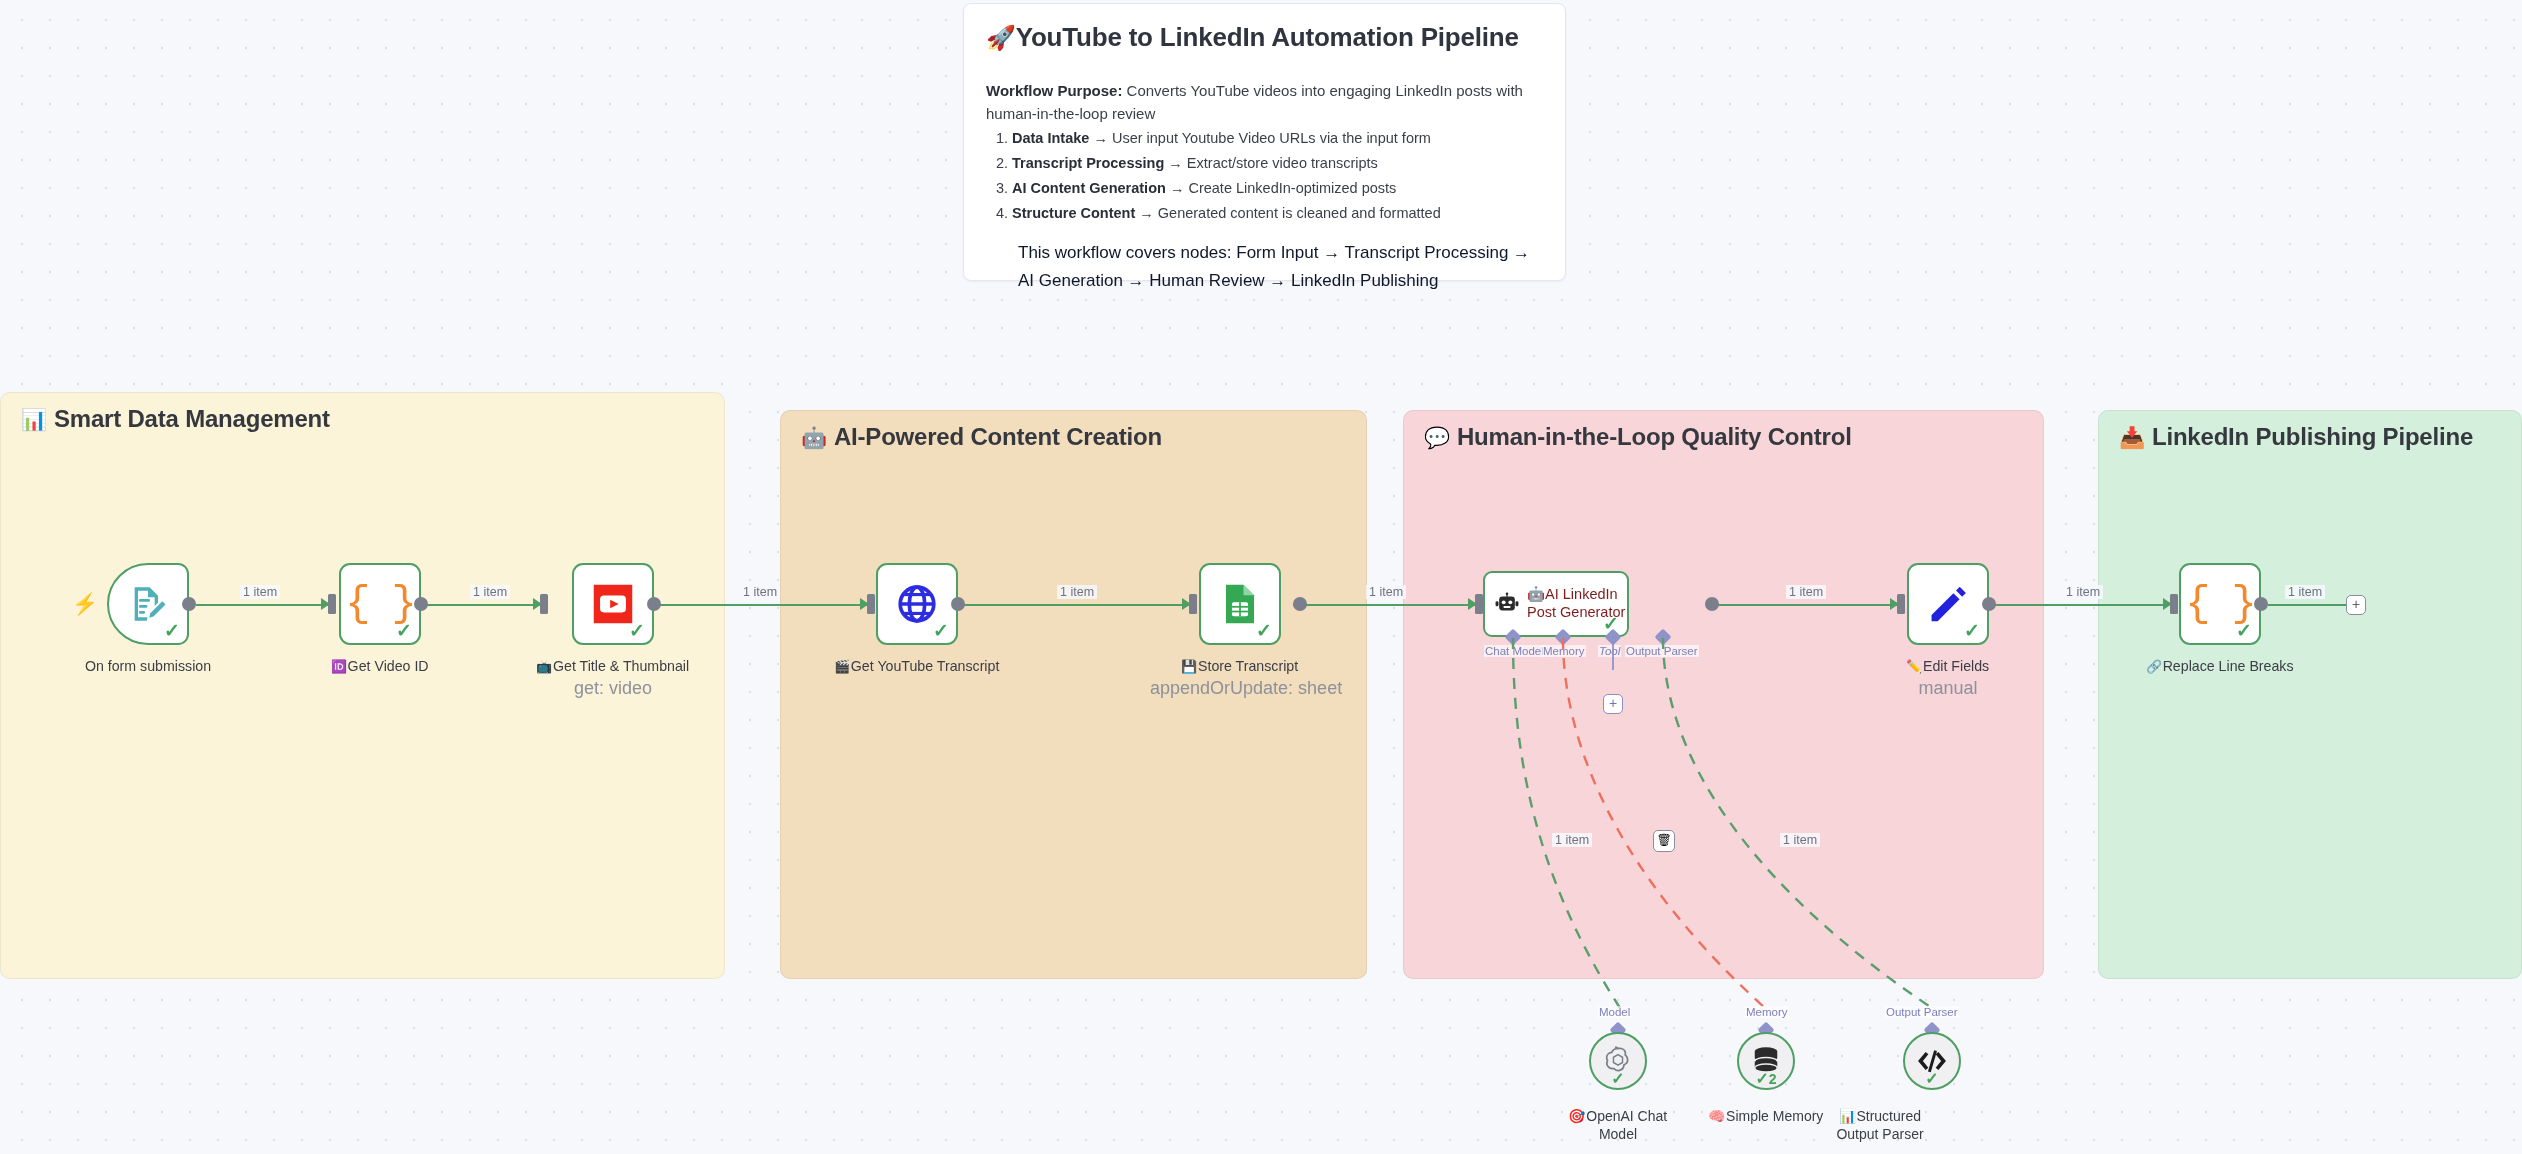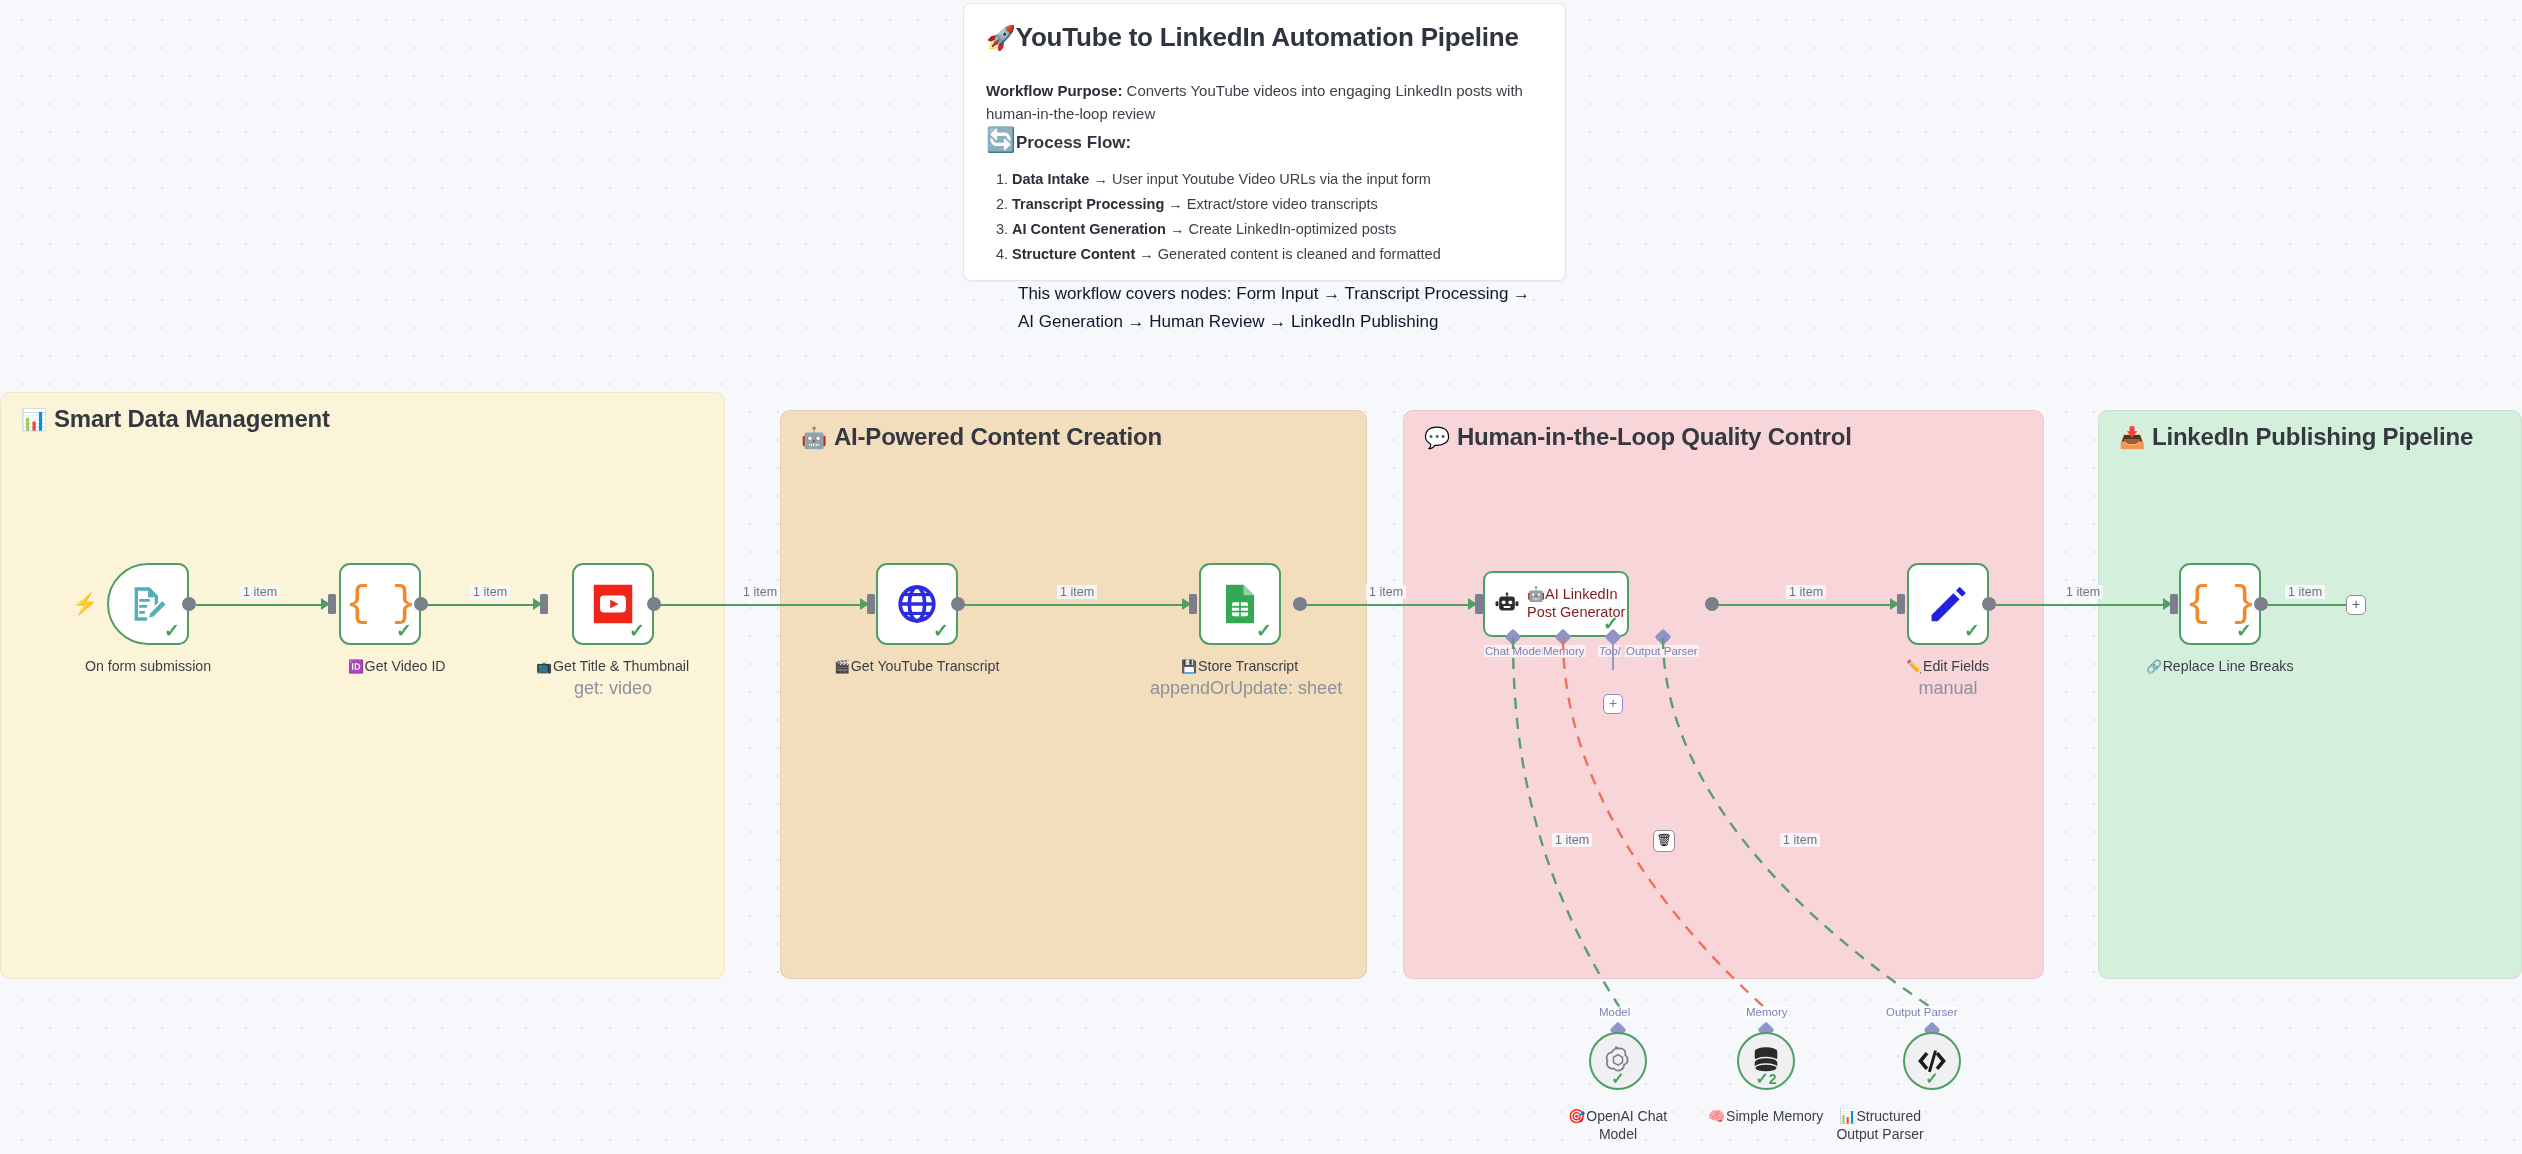--- a/index.html
+++ b/index.html
@@ -255,23 +255,20 @@
 <div id="canvas">
 
   <div class="sticky" style="left:963px; top:3px; width:603px; height:278px;">
     <div class="sticky-inner">
       <h1>
         <span class="emoji">🚀</span><span>YouTube to LinkedIn Automation Pipeline</span>
       </h1>
       <p class="purpose">
         <b>Workflow Purpose:</b><span> Converts YouTube videos into engaging LinkedIn posts with human-in-the-loop review</span>
       </p>
-      <h2>
-        <span class="emoji">🔄</span><span>Process Flow:</span>
-      </h2>
       <ol>
         <li><b>Data Intake</b><span> → User input Youtube Video URLs via the input form</span></li>
         <li><b>Transcript Processing</b><span> → Extract/store video transcripts</span></li>
         <li><b>AI Content Generation</b><span> → Create LinkedIn-optimized posts</span></li>
         <li><b>Structure Content</b><span> → Generated content is cleaned and formatted</span></li>
       </ol>
       <p class="closing">This workflow covers nodes: Form Input → Transcript Processing → AI Generation → Human Review → LinkedIn Publishing</p>
     </div>
   </div>
 
@@ -350,21 +347,21 @@
   <div class="node-label" style="left:45px; top:658px; width:206px;">
     <span>On form submission</span>
   </div>
 
   <div class="in-stub" style="left:328px; top:594px;"></div>
   <div class="node" style="left:339px; top:563px;">
     <span style="font-size:42px; color:#f2892f; font-family:'Liberation Mono',monospace; letter-spacing:-2px; line-height:1;">{&nbsp;}</span>
     <span class="check">✓</span>
   </div>
   <div class="out-dot" style="left:414px; top:597px;"></div>
-  <div class="node-label" style="left:307px; top:658px; width:180px;">
+  <div class="node-label" style="left:290px; top:658px; width:180px;">
     <span class="lemoji">🆔</span><span>Get Video ID</span>
   </div>
 
   <div class="in-stub" style="left:540px; top:594px;"></div>
   <div class="node" style="left:572px; top:563px;">
     <svg width="42" height="42" viewBox="0 0 24 24">
       <rect x="1" y="1" width="22" height="22" fill="#f0261b"></rect>
       <rect x="4.6" y="7.2" width="14.8" height="9.6" rx="2.2" fill="#fff"></rect>
       <path d="M10.4 9.6l4.8 2.4-4.8 2.4z" fill="#f0261b"></path>
     </svg>

